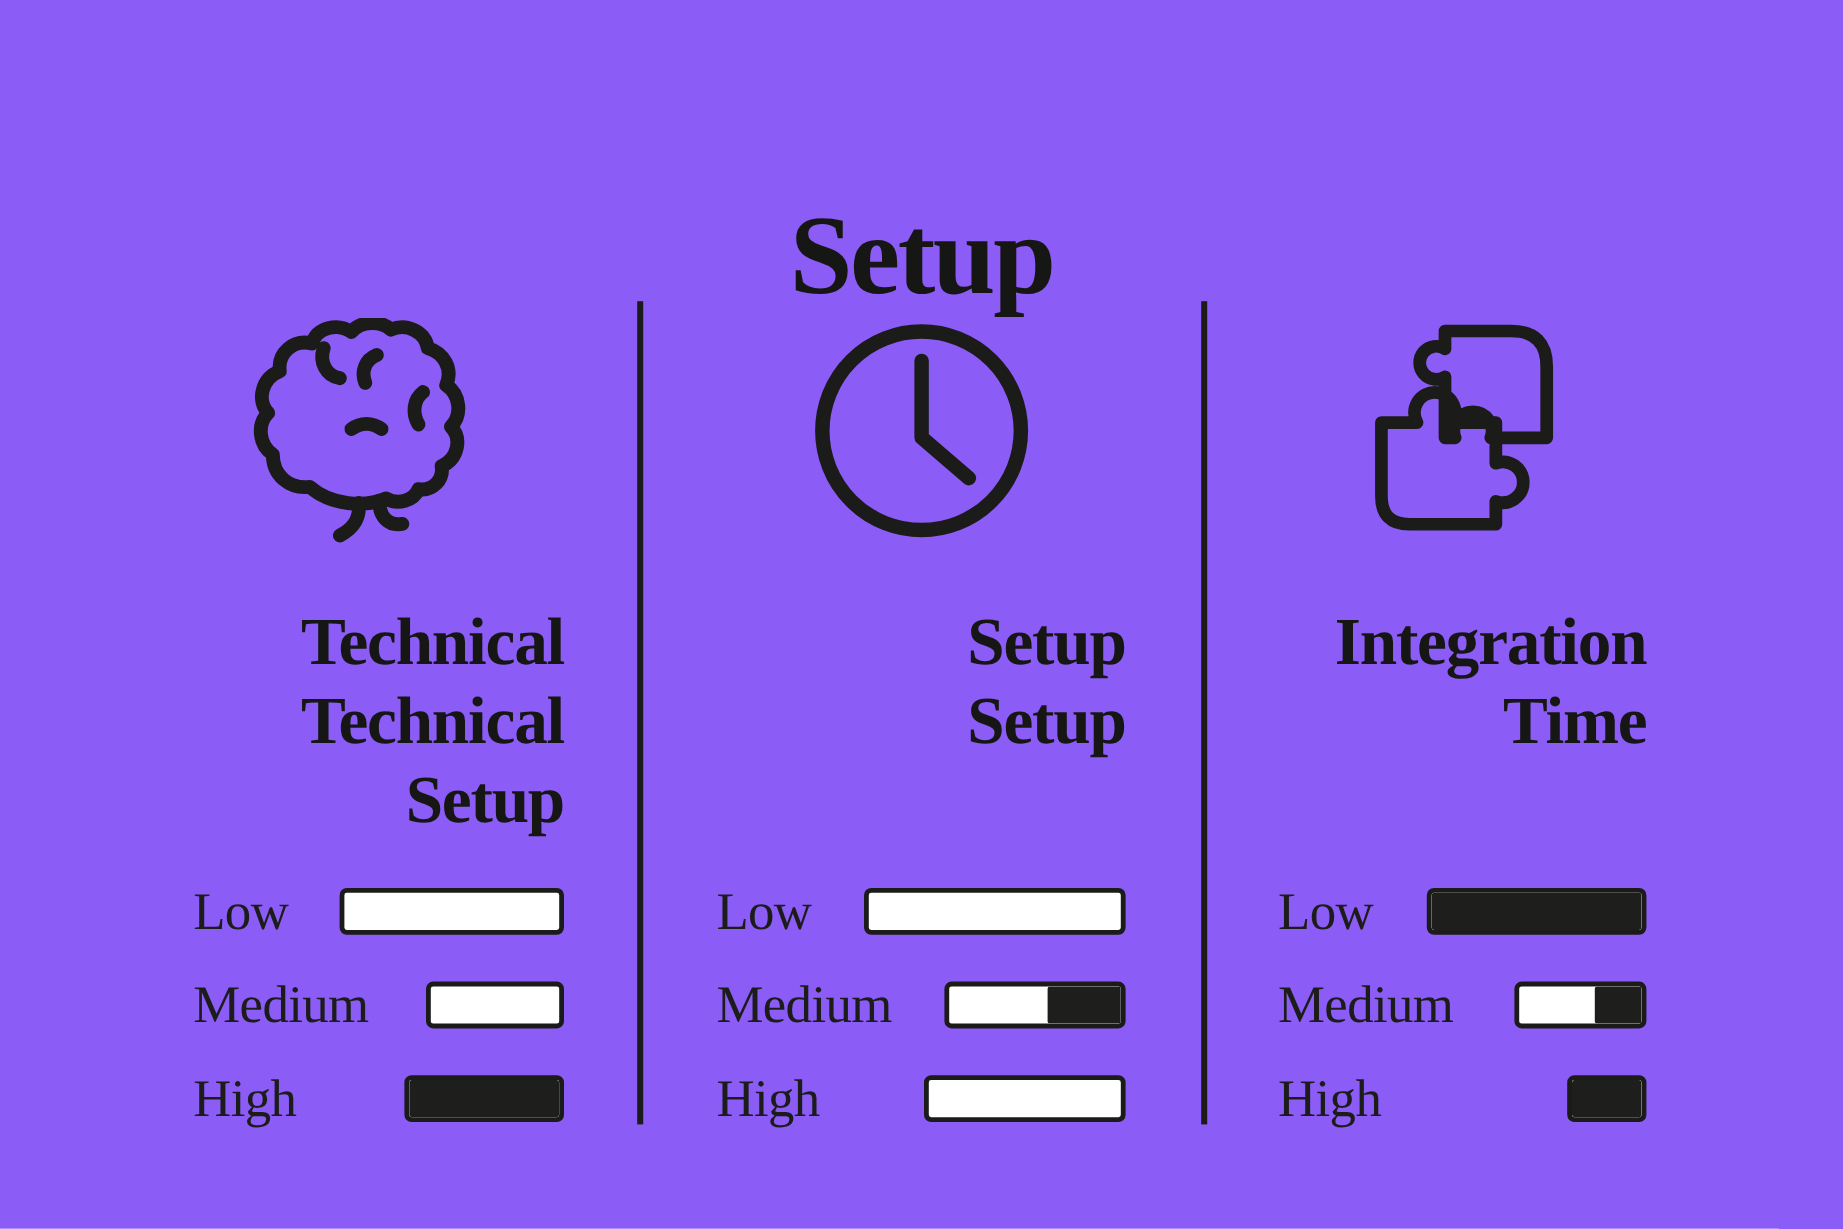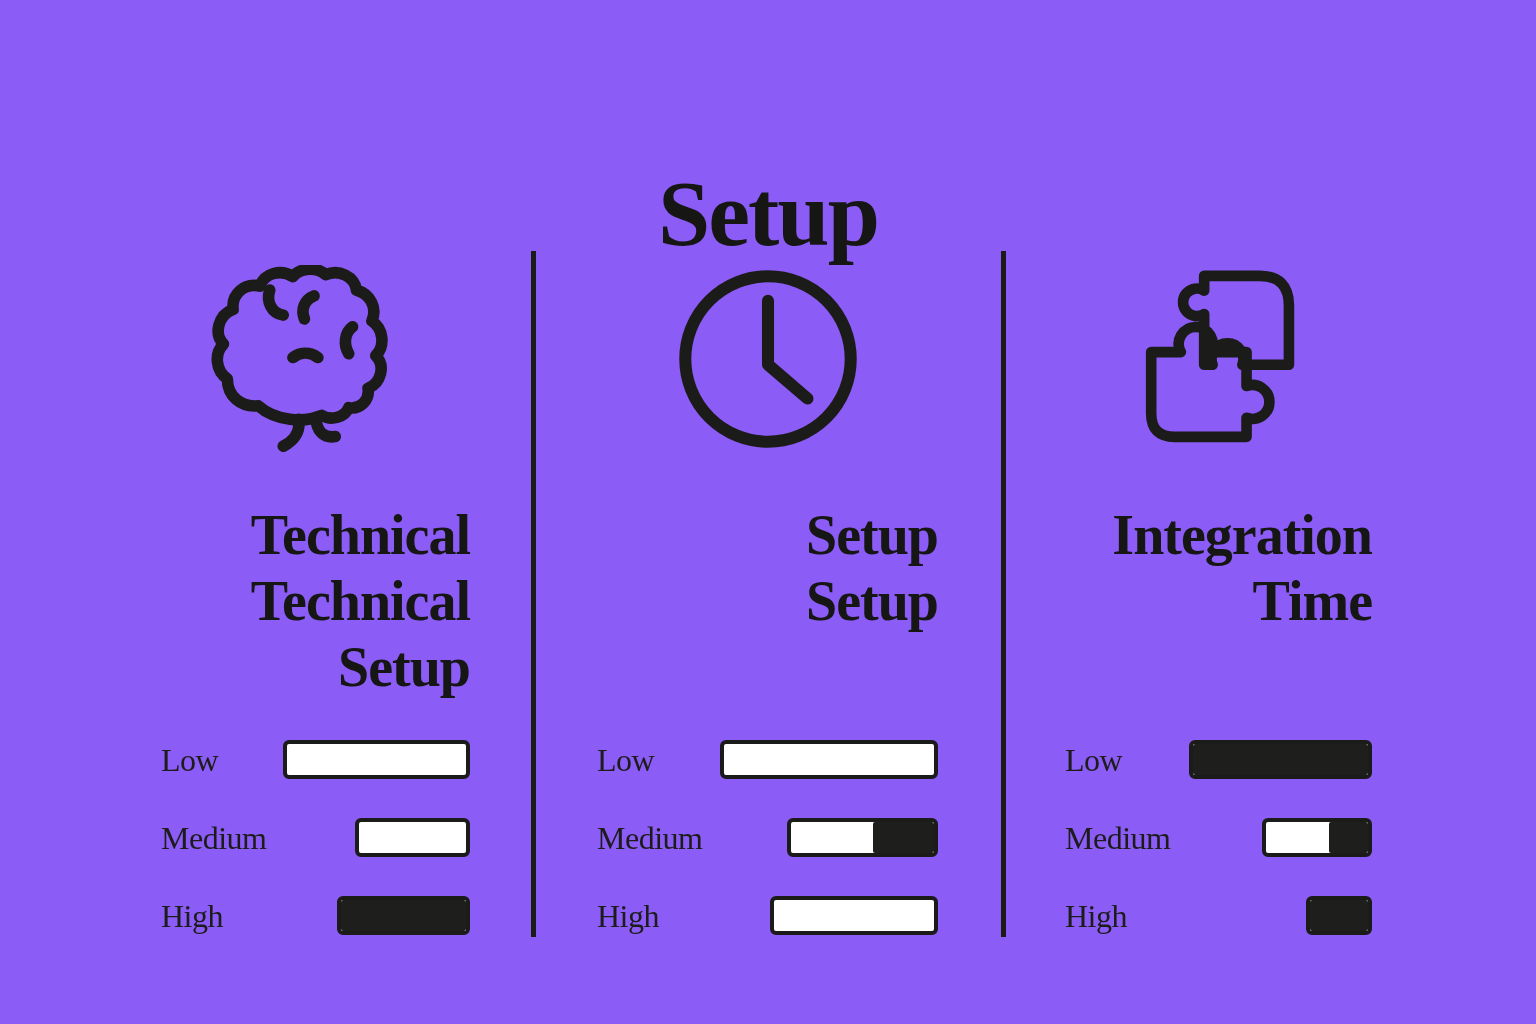--- a/index.html
+++ b/index.html
@@ -11,21 +11,21 @@
   .col{position:absolute;top:250px;height:710px;}
   .icon-box{position:absolute;top:0;left:0;right:0;height:218px;
             display:flex;align-items:center;justify-content:center;}
   .icon-box svg{stroke:#1b1b19;fill:none;stroke-linecap:round;stroke-linejoin:round;}
   .heading{position:absolute;top:252px;left:0;right:0;margin:0;text-align:center;
            font-size:56px;line-height:66px;font-weight:700;letter-spacing:-1px;color:#161614;}
   .heading span{display:block;text-align:right;}
   .rows{position:absolute;top:490px;left:0;right:0;}
   .row{display:flex;justify-content:space-between;align-items:center;
        height:39px;margin-bottom:39px;}
-  .lbl{font-size:32px;line-height:1;letter-spacing:-0.5px;color:#1c1c1a;}
+  .lbl{font-size:44px;line-height:1;letter-spacing:-0.5px;color:#1c1c1a;}
   .bar{position:relative;height:39px;box-sizing:border-box;border:4px solid #1b1b19;
        border-radius:6px;background:#ffffff;overflow:hidden;flex:none;}
   .bar .seg{position:absolute;top:0;right:0;bottom:0;width:0;background:#1e1e1c;border-radius:2px;}
 </style>
 </head>
 <body>
 
 <div id="stage">
 
   <h1 class="title">Setup</h1>

